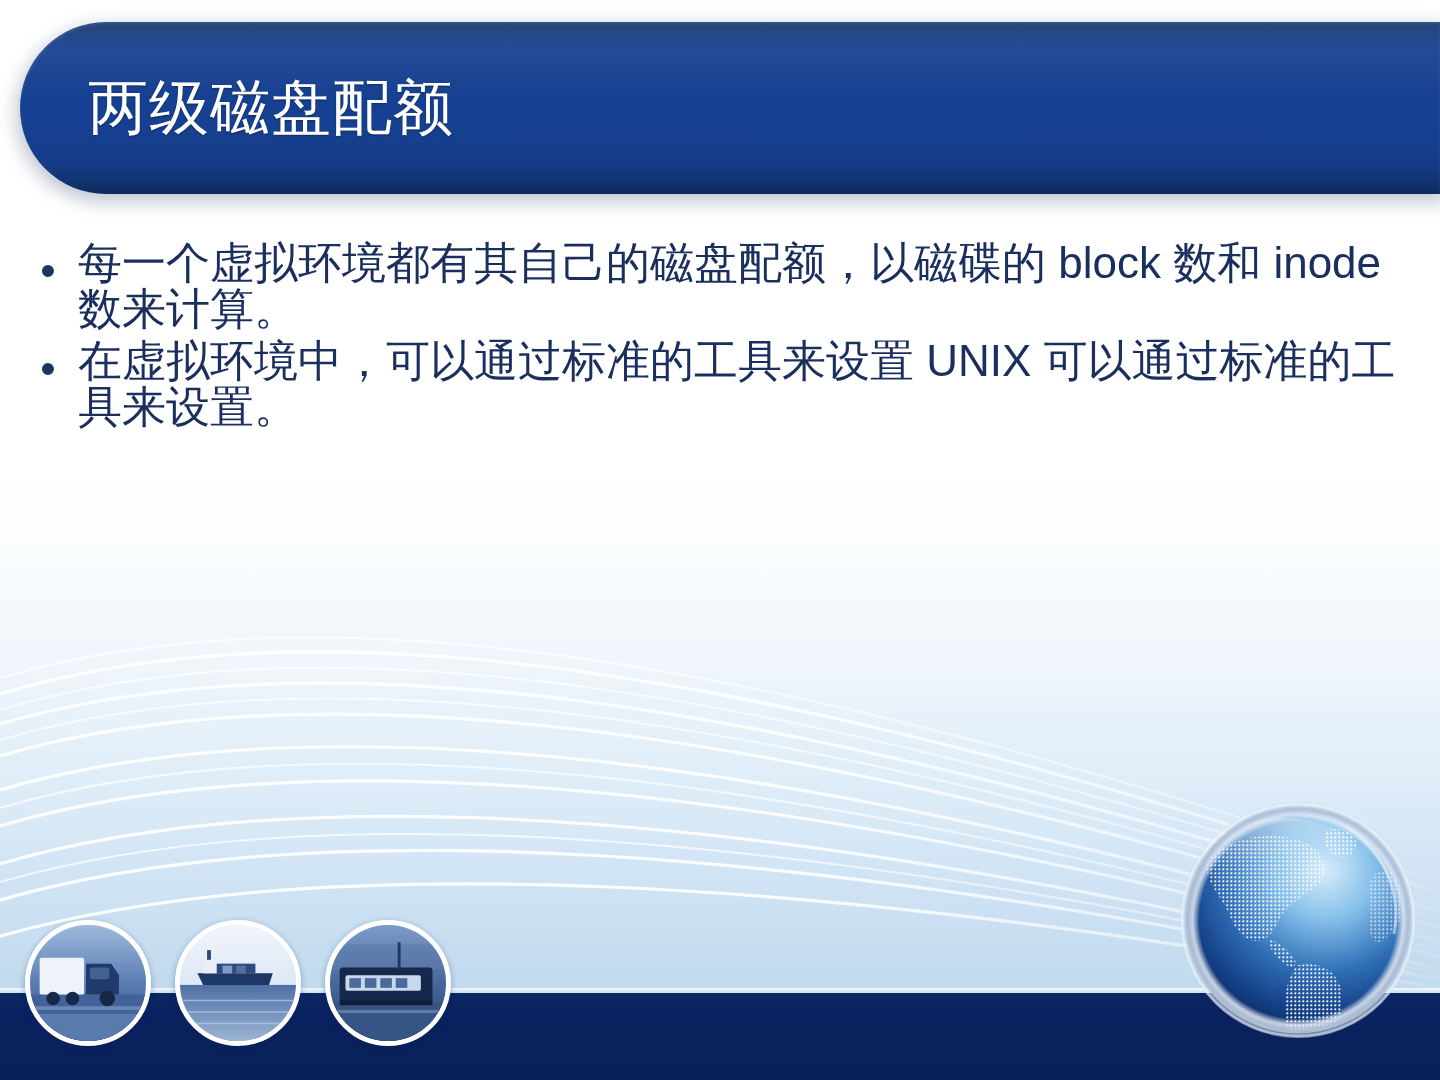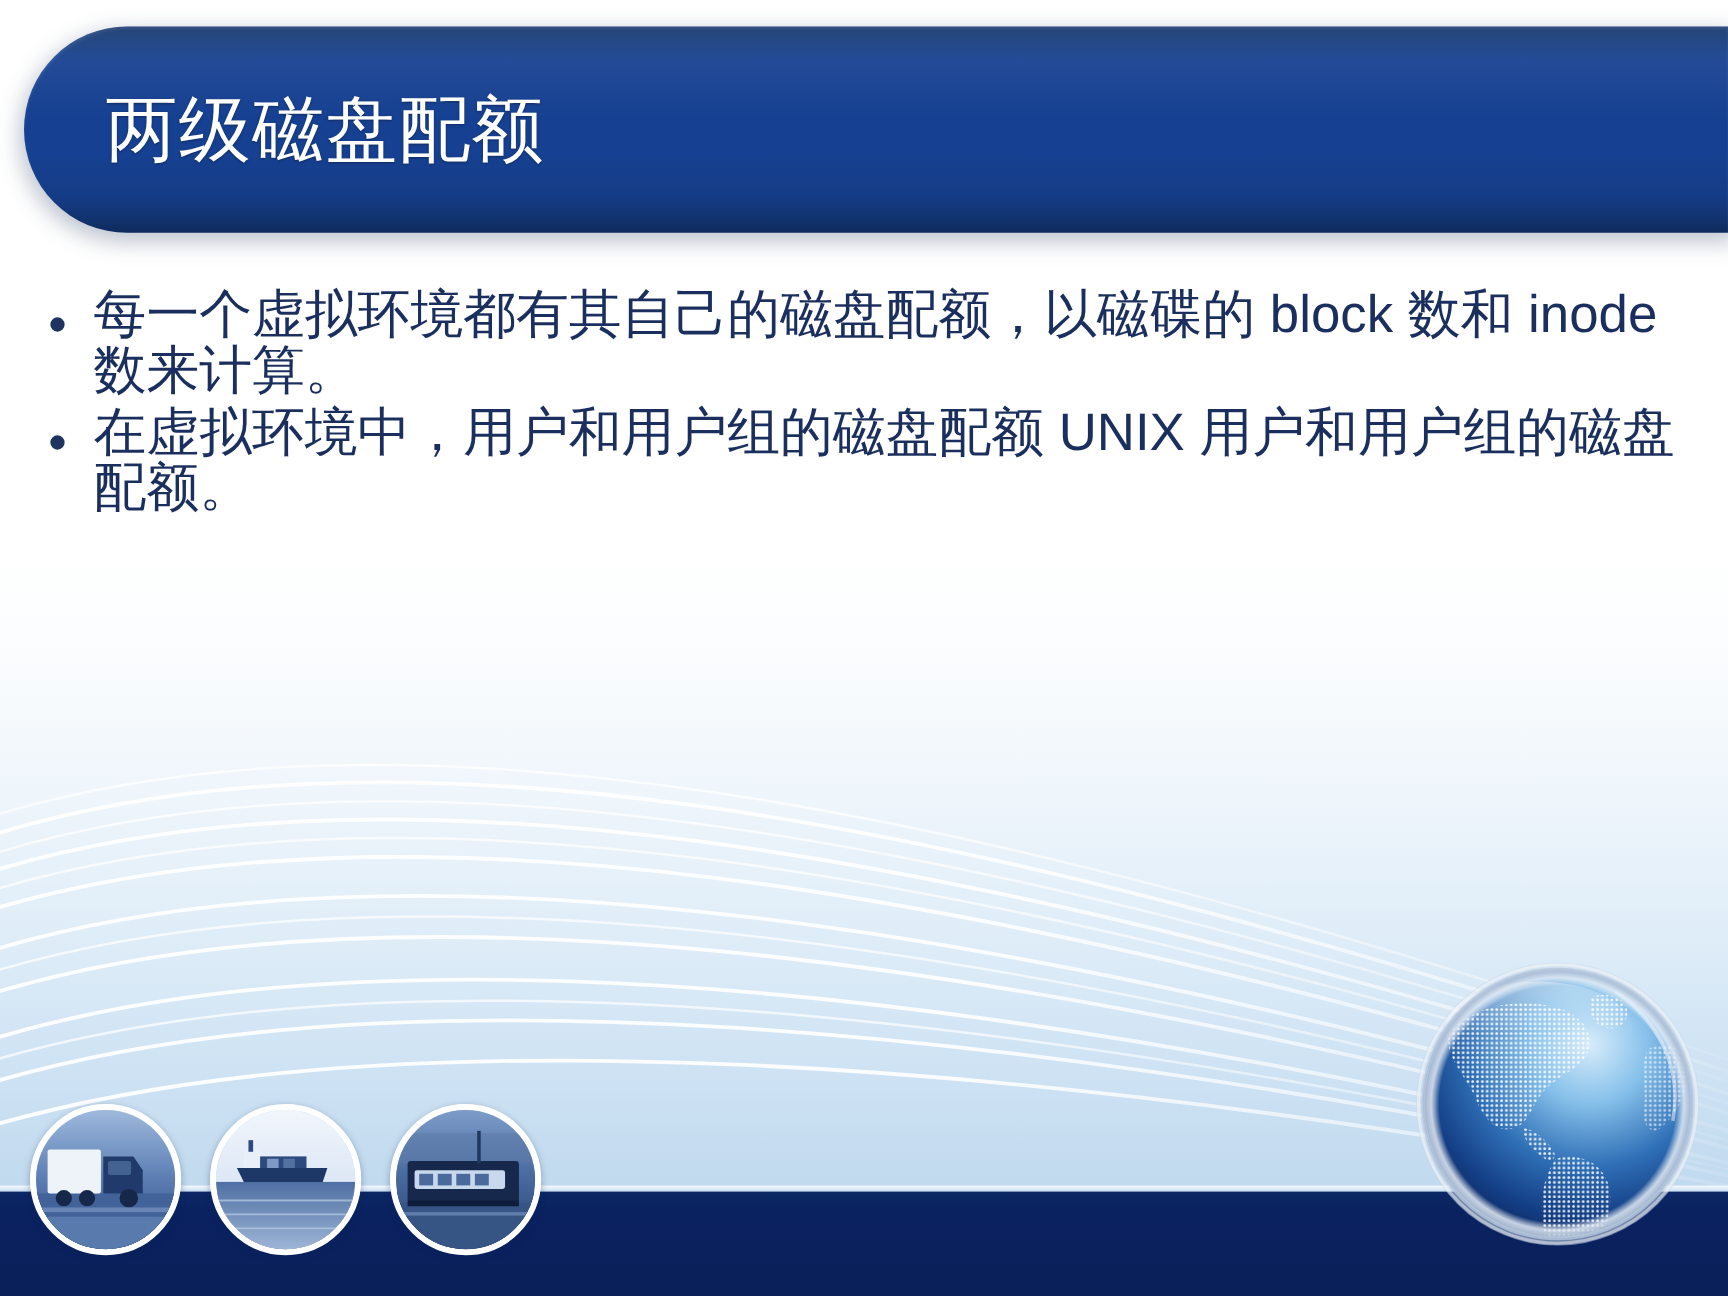--- a/index.html
+++ b/index.html
@@ -343,18 +343,18 @@
 
   <div class="content">
 
     <div class="bullet-row">
       <div class="bullet-dot">•</div>
       <div class="bullet-text">每一个虚拟环境都有其自己的磁盘配额，以磁碟的 block 数和 inode 数来计算。</div>
     </div>
 
     <div class="bullet-row">
       <div class="bullet-dot">•</div>
-      <div class="bullet-text">在虚拟环境中，用户和用户组的磁盘配额 UNIX 用户和用户组的磁盘配额。</div>
+      <div class="bullet-text">在虚拟环境中，可以通过标准的工具来设置 UNIX 可以通过标准的工具来设置。</div>
     </div>
 
   </div>
 
 </div>
 
 </body></html>

